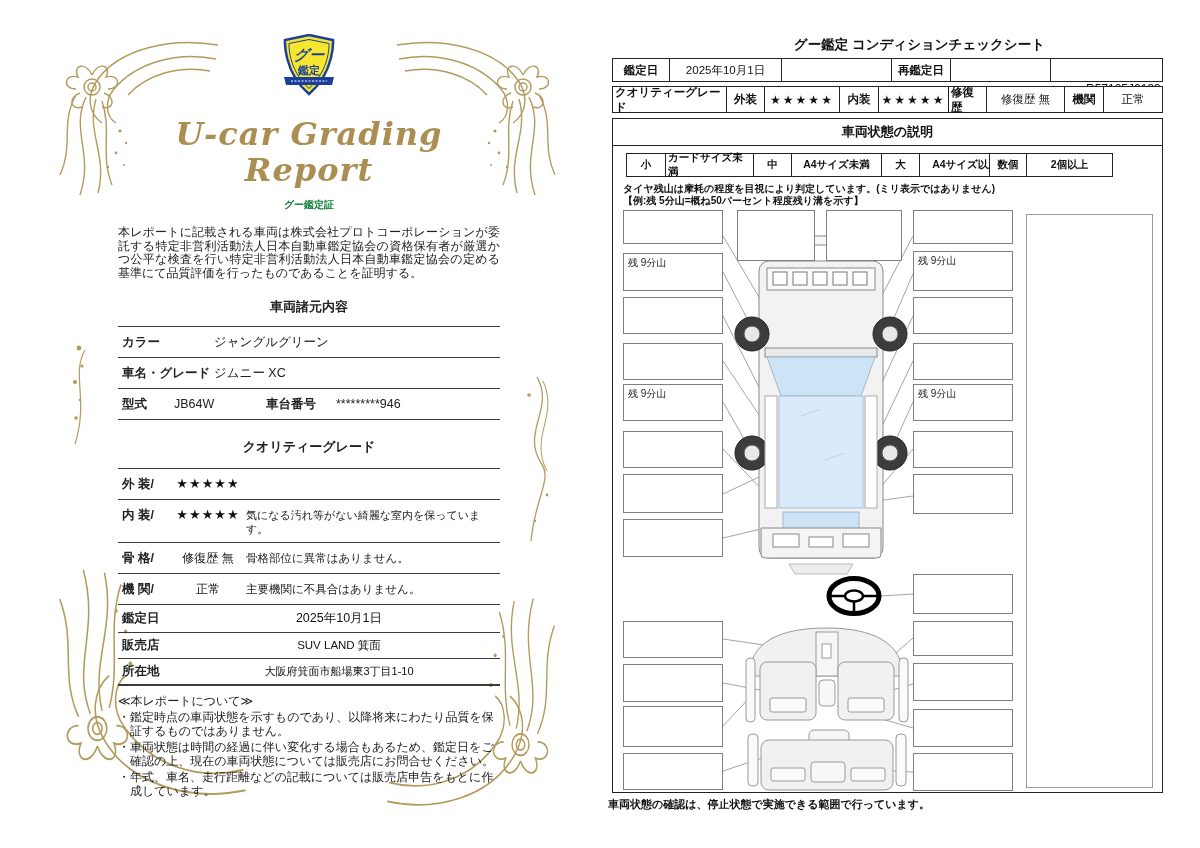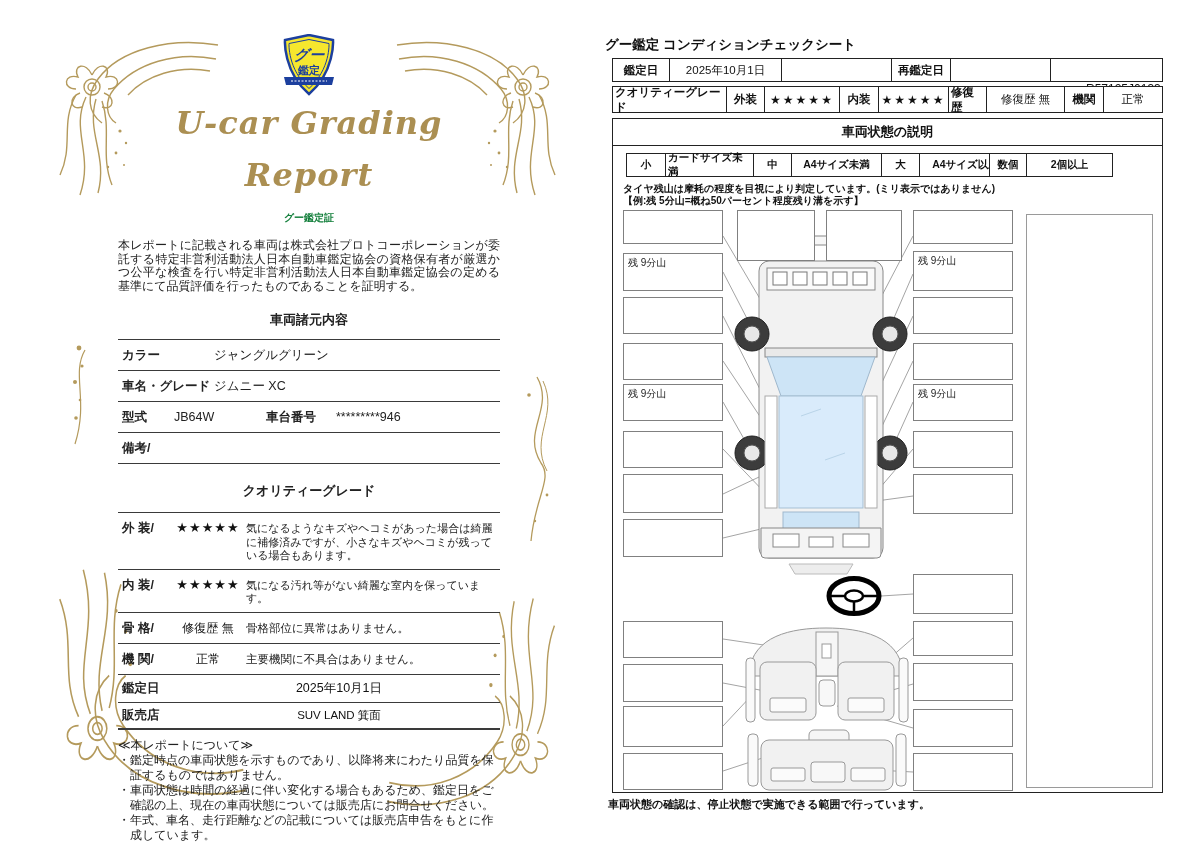--- a/index.html
+++ b/index.html
@@ -2,37 +2,37 @@
 <html><head>
 <meta charset="utf-8">
 <style>
   html,body{margin:0;padding:0;background:#fff;}
   #canvas{position:relative;width:1200px;height:848px;background:#ffffff;overflow:hidden;
           font-family:"Liberation Sans","DejaVu Sans",sans-serif;color:#111;}
   .abs{position:absolute;}
   
   #lp-content{position:absolute;left:118px;top:30px;width:382px;}
   #lp-badge{display:block;margin:4px auto 0;}
-  #lp-title{margin-top:1px;font-family:"DejaVu Serif","Liberation Serif",serif;
-            font-style:italic;font-weight:bold;font-size:32px;line-height:52px;
+  #lp-title{margin-top:20px;font-family:"DejaVu Serif","Liberation Serif",serif;
+            font-style:italic;font-weight:bold;font-size:32px;line-height:36px;
             color:#ab8f52;text-align:center;letter-spacing:1px;}
   #lp-cert-title{margin-top:10px;font-size:10px;font-weight:bold;text-align:center;color:#15803d;}
   #lp-intro{margin-top:14px;font-size:12px;line-height:13.5px;text-align:justify;color:#222;}
   .lp-heading{margin-top:18px;font-size:13px;font-weight:bold;text-align:center;color:#222;}
   .lp-table{margin-top:10px;border-bottom:1.5px solid #3a3a3a;}
   .lp-row{display:flex;border-top:1.5px solid #3a3a3a;padding:7px 4px 6px;font-size:12.5px;align-items:baseline;}
   .lp-row .lbl{font-weight:bold;color:#222;}
   .lp-row .val{color:#222;}
   .q-stars{width:76px;text-align:center;font-size:13px;letter-spacing:1px;flex:none;}
   .q-desc{flex:1;font-size:11px;line-height:13.5px;color:#222;}
   .cert-val{flex:1;text-align:center;font-size:12.5px;}
   #lp-notes{margin-top:8px;font-size:12px;line-height:14.5px;color:#222;}
   #lp-notes .note-item{padding-left:1em;text-indent:-1em;margin-top:1px;}
   
-  #rp-title{position:absolute;left:605px;top:36px;width:440px;text-align:left;
+  #rp-title{position:absolute;left:605px;top:36px;width:440px;text-align:right;
             font-size:13.5px;font-weight:bold;color:#111;}
   #rp-code{position:absolute;left:1086px;top:37px;font-size:12px;color:#111;margin-top:45px;}
   .tbl{position:absolute;display:flex;border:1.5px solid #222;background:#fff;box-sizing:border-box;}
   .tbl .cell{border-left:1px solid #222;display:flex;align-items:center;justify-content:center;
              font-size:11.5px;padding:4px 2px;box-sizing:border-box;color:#111;}
   .tbl .cell:first-child{border-left:none;}
   .tbl .stars{font-size:12px;letter-spacing:2px;}
   #rp-section{position:absolute;left:612px;top:118px;width:551px;height:675px;
               border:1.5px solid #222;box-sizing:border-box;background:#fff;}
   #rp-section-title{height:26px;border-bottom:1.5px solid #222;display:flex;align-items:center;
@@ -186,31 +186,27 @@
       <div class="lp-row">
         <span class="lbl" style="width:92px;">車名・グレード</span>
         <span class="val">ジムニー XC</span>
       </div>
       <div class="lp-row">
         <span class="lbl" style="width:52px;">型式</span>
         <span class="val" style="width:92px;">JB64W</span>
         <span class="lbl" style="width:70px;">車台番号</span>
         <span class="val">*********946</span>
       </div>
-      <div class="lp-row">
-        <span class="lbl">備考/</span>
-      </div>
     </div>
 
     <div class="lp-heading">クオリティーグレード</div>
     <div class="lp-table" style="margin-top:12px;border-bottom-width:2px;">
       <div class="lp-row">
         <span class="lbl" style="width:48px;">外 装/</span>
         <span class="q-stars">★★★★★</span>
-        <span class="q-desc">気になるようなキズやヘコミがあった場合は綺麗に補修済みですが、小さなキズやヘコミが残っている場合もあります。</span>
       </div>
       <div class="lp-row">
         <span class="lbl" style="width:48px;">内 装/</span>
         <span class="q-stars">★★★★★</span>
         <span class="q-desc">気になる汚れ等がない綺麗な室内を保っています。</span>
       </div>
       <div class="lp-row">
         <span class="lbl" style="width:48px;">骨 格/</span>
         <span class="q-stars" style="font-size:12px;letter-spacing:0;">修復歴 無</span>
         <span class="q-desc" style="font-size:11.5px;">骨格部位に異常はありません。</span>
@@ -220,20 +216,24 @@
         <span class="q-stars" style="font-size:12px;letter-spacing:0;">正常</span>
         <span class="q-desc" style="font-size:11.5px;">主要機関に不具合はありません。</span>
       </div>
       <div class="lp-row" style="padding:5px 4px;">
         <span class="lbl" style="width:60px;">鑑定日</span>
         <span class="cert-val">2025年10月1日</span>
       </div>
       <div class="lp-row" style="padding:4px 4px;">
         <span class="lbl" style="width:60px;">販売店</span>
         <span class="cert-val" style="font-size:11.5px;">SUV LAND 箕面</span>
+      </div>
+      <div class="lp-row" style="padding:4px 4px;">
+        <span class="lbl" style="width:60px;">所在地</span>
+        <span class="cert-val" style="font-size:11px;">大阪府箕面市船場東3丁目1-10</span>
       </div>
     </div>
 
     <div id="lp-notes">
       <div>≪本レポートについて≫</div>
       <div class="note-item">・鑑定時点の車両状態を示すものであり、以降将来にわたり品質を保証するものではありません。</div>
       <div class="note-item">・車両状態は時間の経過に伴い変化する場合もあるため、鑑定日をご確認の上、現在の車両状態については販売店にお問合せください。</div>
       <div class="note-item">・年式、車名、走行距離などの記載については販売店申告をもとに作成しています。</div>
 
     </div>

